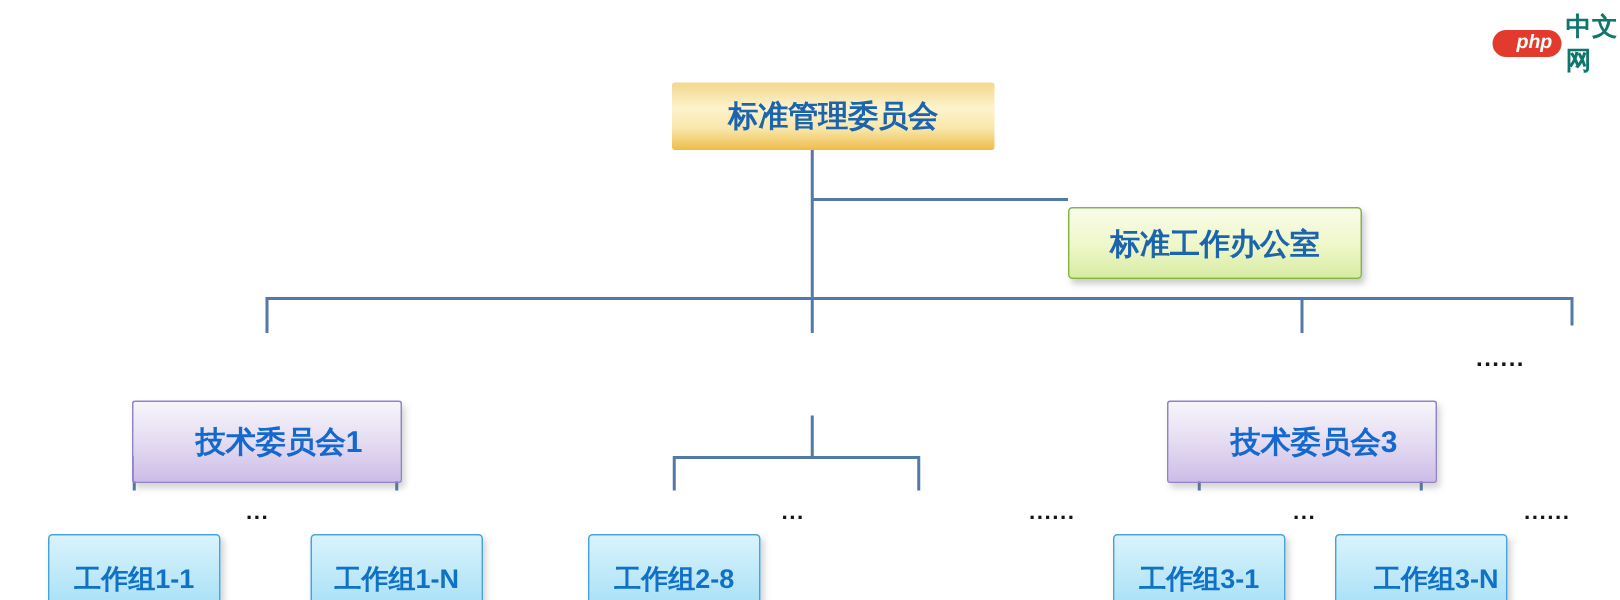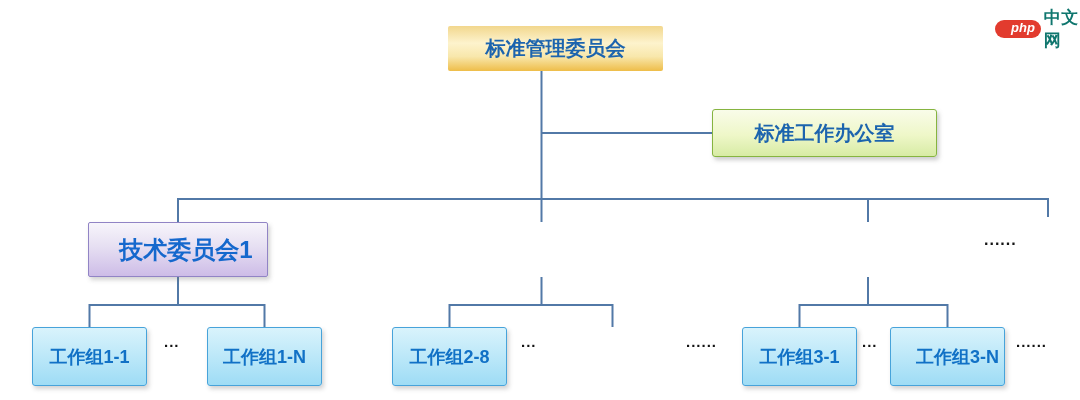--- a/index.html
+++ b/index.html
@@ -11,38 +11,39 @@
     font-family:"Liberation Sans","DejaVu Sans",sans-serif;
   }
   .connectors{position:absolute;left:0;top:0;width:1080px;height:400px;}
   .box{
     position:absolute;
     display:flex;align-items:center;justify-content:center;
     box-sizing:border-box;
     font-weight:bold;
     text-align:center;
     white-space:nowrap;
+    margin-top:29px;
   }
   .root{
     left:448px;top:26px;width:215px;height:45px;
     background:linear-gradient(180deg,#f2d78d 0%,#fdf3cd 38%,#f8e7ab 68%,#eebd49 100%);
     color:#1c64ae;font-size:20px;border-radius:2px;
   }
   .office{
-    left:712px;top:109px;width:225px;height:48px;
+    left:712px;top:109px;width:196px;height:48px;
     background:linear-gradient(180deg,#f9fce9 0%,#eef7c8 55%,#d7eba4 100%);
     border:1px solid #86b440;
     color:#1c64ae;font-size:20px;border-radius:3px;
     box-shadow:2px 3px 4px rgba(110,110,110,.35);
   }
   .committee{
-    top:222px;width:180px;height:55px;
+    top:238px;width:180px;height:55px;
     background:linear-gradient(180deg,#f7f5fb 0%,#e6dff2 45%,#cdbce7 100%);
     border:1px solid #9184c5;
-    color:#1568cd;font-size:24px;border-radius:2px;
+    color:#1568cd;font-size:20px;border-radius:2px;
     box-shadow:2px 3px 4px rgba(110,110,110,.3);
     padding-left:16px;
   }
   .committee.c1{left:88px;}
   .committee.c2{left:451px;width:181px;}
   .committee.c3{left:778px;}
   .group{
     top:327px;width:115px;height:59px;
     background:linear-gradient(180deg,#d9f3fc 0%,#bfe9f9 45%,#9edcf5 100%);
     border:1px solid #47a3da;
@@ -100,20 +101,21 @@
   <div class="logo">
     <span class="logo-badge">php</span>
     <span class="logo-site">中文网</span>
   </div>
 
   <div class="box root">标准管理委员会</div>
 
   <div class="box office">标准工作办公室</div>
 
   <div class="box committee c1">技术委员会1</div>
+  <div class="box committee c3">技术委员会3</div>
 
   <span class="dots more-committees">......</span>
 
   <div class="box group g11">工作组1-1</div>
   <span class="dots sep sep1">...</span>
   <div class="box group g1n">工作组1-N</div>
 
   <div class="box group g21">工作组2-8</div>
   <span class="dots sep sep2">...</span>
   <span class="dots trail trail2">......</span>

